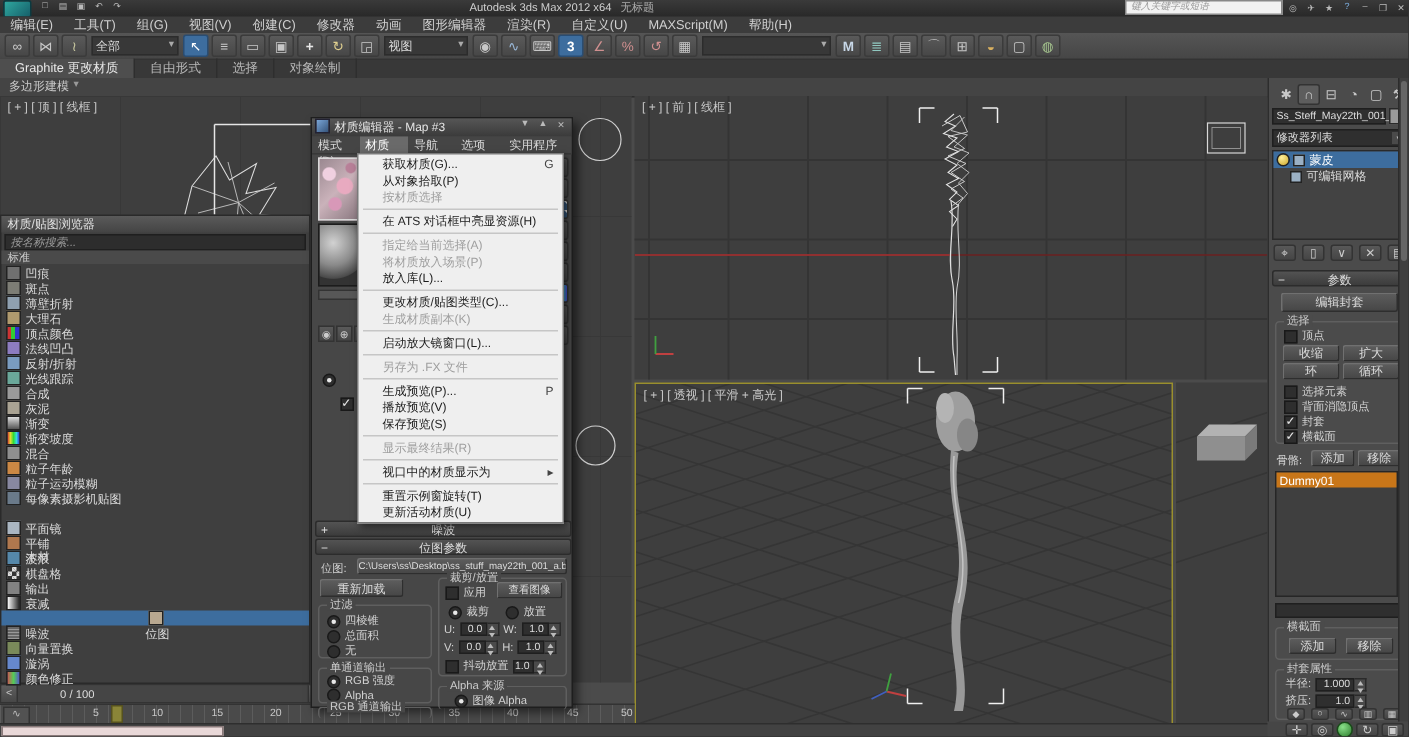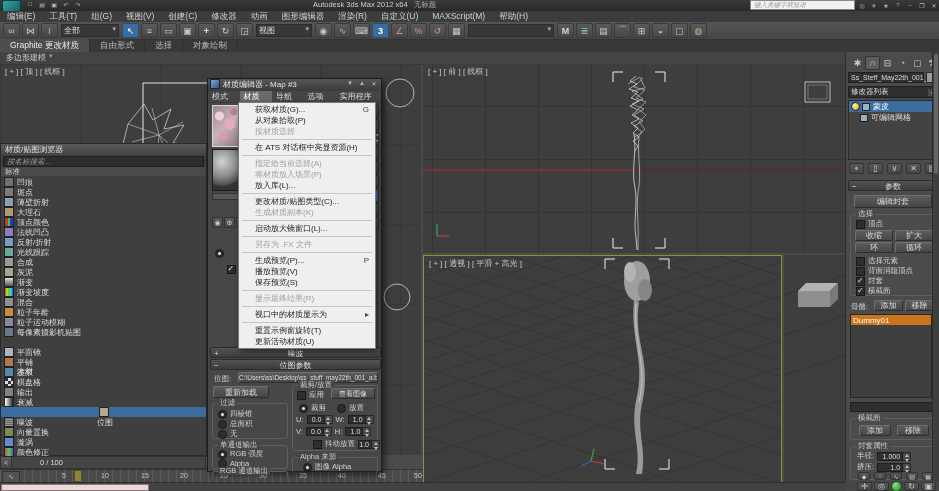--- a/index.html
+++ b/index.html
@@ -646,21 +646,21 @@
           </span>
         <span class="lab">H:</span>
         <span class="spinbox" style="width:26px;height:9px;">
             <span class="val">1.0</span>
             <span class="arrs">
               <i class="up"></i>
               <i class="dn"></i>
             </span>
           </span>
       </div>
-      <div class="ctrlrow" style="left:20px;top:53px;justify-content:space-between;">
+      <div class="ctrlrow" style="left:4px;top:53px;justify-content:space-between;">
           <span class="cb"></span>
           <span class="lab">抖动放置</span>
         <span class="spinbox" style="width:22px;height:9px;">
             <span class="val">1.0</span>
             <span class="arrs">
               <i class="up"></i>
               <i class="dn"></i>
             </span>
           </span>
       </div>

